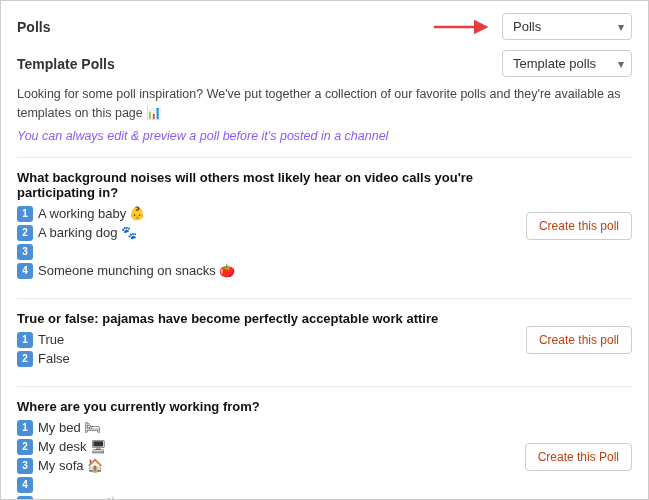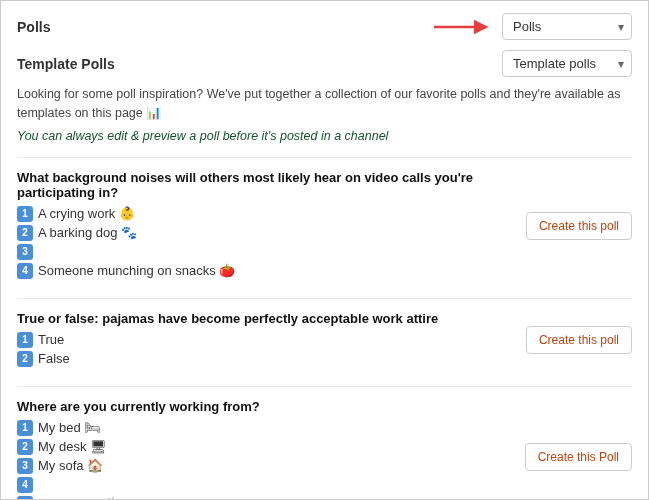--- a/index.html
+++ b/index.html
@@ -84,21 +84,21 @@
     }
     .description-text {
       font-size: 12.5px;
       color: #444;
       line-height: 1.5;
       margin-bottom: 6px;
     }
     .italic-text {
       font-style: italic;
       font-size: 12.5px;
-      color: #14532d;
+      color: #8b5cf6;
       margin-bottom: 14px;
     }
     .poll-block {
       display: flex;
       justify-content: flex-end;
       align-items: flex-start;
       margin-bottom: 16px;
     }
     .poll-content {
       flex: 1;
@@ -185,21 +185,21 @@
   <p class="description-text">Looking for some poll inspiration? We've put together a collection of our favorite polls and they're available as templates on this page 📊</p>
   <p class="italic-text">You can always edit &amp; preview a poll before it's posted in a channel</p>
 
   <hr class="divider">
 
   <div class="poll-block">
     <div class="poll-content">
       <div class="poll-question">What background noises will others most likely hear on video calls you're participating in?</div>
       <div class="poll-option">
         <span class="option-number">1</span>
-        <span>A crying work 👶</span>
+        <span>A working baby 👶</span>
       </div>
       <div class="poll-option">
         <span class="option-number">2</span>
         <span>A barking dog 🐾</span>
       </div>
       <div class="poll-option">
         <span class="option-number">3</span>
       </div>
       <div class="poll-option">
         <span class="option-number">4</span>

